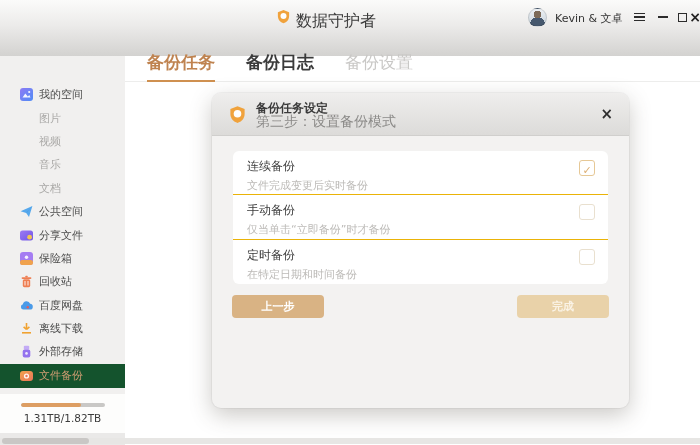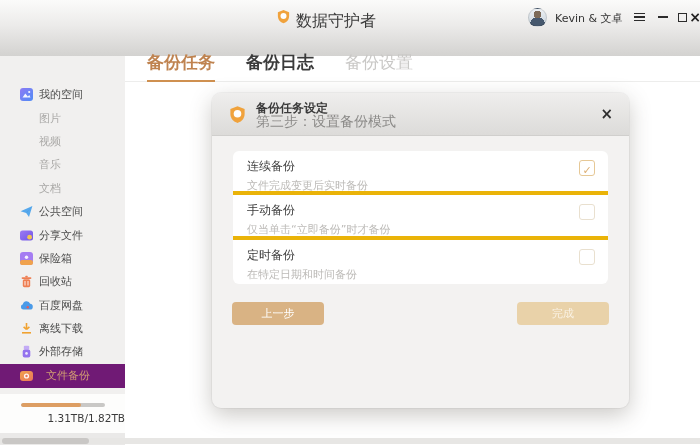--- a/index.html
+++ b/index.html
@@ -25,54 +25,54 @@
   .ctrl-max { left:673px; } .ctrl-max i { display:block; width:9px; height:9px; border:1.6px solid #2c2c2c; }
   .ctrl-close { left:686px; font-size:14px; font-weight:bold; color:#222; }
 
   
   .sidebar { position:absolute; left:0; top:56px; width:125px; height:377px; background:#f1f0ef; }
   .below-sidebar { position:absolute; left:0; top:433px; width:125px; height:12px; background:#eaE9e8; background:#eae9e8; }
   .nav { padding-top:27px; }
   .nav-item { height:23.4px; display:flex; align-items:center; padding-left:20px; font-size:11px; color:#4c4c4c; cursor:pointer; }
   .nav-item .ic { width:13px; height:13px; margin-right:6px; flex:0 0 13px; display:inline-flex; }
   .nav-item.sub { padding-left:39px; color:#a9a8a6; }
-  .nav-item.selected { background:#701a75; color:#d09d72; height:24px;gap:7px; }
+  .nav-item.selected { background:#14532d; color:#d09d72; height:24px; }
   .storage { position:absolute; left:0; top:338px; width:125px; height:39px; background:#fdfdfc; }
   .track { width:84px; height:4px; border-radius:2px; background:#c9c8c6; margin:9px auto 5px; overflow:hidden; }
   .fill { height:100%; background:#dd9e63; border-radius:2px; }
-  .storage-label { text-align:right; font-size:10.5px; color:#3b3b3b; }
+  .storage-label { text-align:center; font-size:10.5px; color:#3b3b3b; }
 
   
   .main { position:absolute; left:125px; top:56px; width:575px; height:389px; background:#fff; }
   .tabs { display:flex; gap:31px; padding-left:22px; border-bottom:1px solid #ededec; height:26px; align-items:flex-end; }
   .tab { font-size:17px; font-weight:bold; color:#3b3b3b; padding-bottom:6px; border-bottom:2px solid transparent; margin-bottom:-1px; cursor:pointer; }
   .tab.active { color:#bf8350; border-bottom-color:#cf9050; }
   .tab.disabled { color:#c9c8c6; font-weight:normal; }
 
   
   .modal { position:absolute; left:212px; top:93px; width:417px; height:315px; background:#f3f2f1;
     border-radius:9px; box-shadow:0 7px 22px rgba(70,62,50,.28), 0 0 0 1px rgba(0,0,0,.04); }
   .modal-header { height:43px; display:flex; align-items:center; padding:0 16px;
     background:linear-gradient(180deg,#efeeed,#dcdbd9); border-bottom:1px solid #d0cfcd; border-radius:9px 9px 0 0; }
   .mh-icon { width:19px; height:19px; margin-right:9px; }
   .mh-title { font-size:12px; font-weight:bold; color:#3a3a3a; line-height:14px; }
   .mh-sub { font-size:14px; color:#8b8a88; line-height:13px; }
   .mh-close { margin-left:auto; font-size:15px; font-weight:bold; color:#2e2e2e; cursor:pointer; line-height:15px; }
 
   .card { margin:15px 21px 0; background:#fff; border-radius:6px; }
-  .opt-row { position:relative; height:44.3px; padding:7px 48px 0 14px; border-bottom:4px solid #eab308; }
+  .opt-row { position:relative; height:44.3px; padding:7px 48px 0 14px; border-bottom:1px solid #eab308; }
   .opt-row:last-child { border-bottom:none; }
   .opt-title { font-size:12px; color:#3c3c3c; margin-bottom:3px; }
   .opt-desc { font-size:11px; color:#bcbab7; }
   .cb { position:absolute; right:13px; top:9px; width:16px; height:16px; background:#fff;
     border:1px solid #e9e0cf; border-radius:3px; cursor:pointer; text-align:center; line-height:15px; }
   .cb.checked { border-color:#e6c896; }
   .cb.checked::after { content:"✓"; font-size:11px; color:#dcae72; }
 
-  .btn-row { margin:18px 20px 0; display:flex; justify-content:space-between; }
+  .btn-row { margin:11px 20px 0; display:flex; justify-content:space-between;font-weight:bold; }
   .btn { width:92px; height:23px; border-radius:4px; font-size:11px; color:#fff; text-align:center; line-height:23px; cursor:pointer; }
   .btn-prev { background:#d9b384; }
   .btn-finish { background:#e9d2a9; color:#faf3e6; }
 
   
   .hscroll { position:absolute; left:0; bottom:1px; width:700px; height:6px; background:#e7e6e4; }
   .hthumb { position:absolute; left:2px; top:0; width:87px; height:6px; border-radius:3px; background:#c9c7c5; cursor:grab; }
 </style>
 </head>
 <body>

